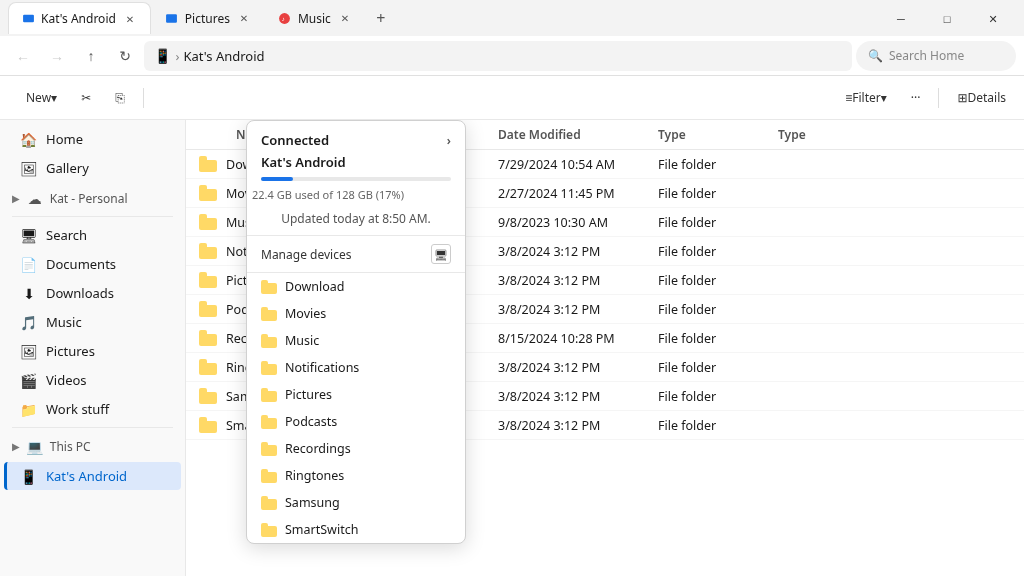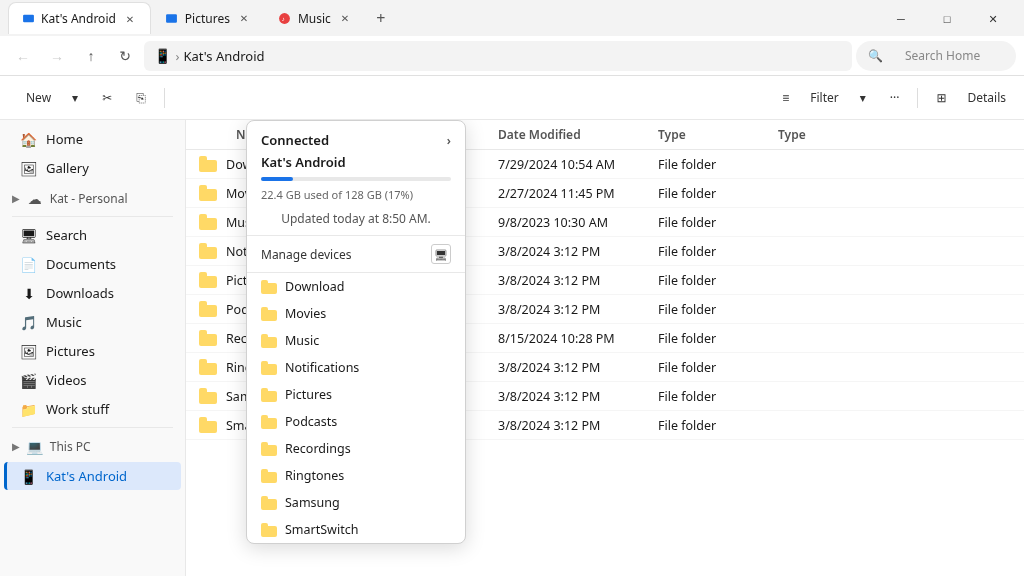--- a/index.html
+++ b/index.html
@@ -143,21 +143,21 @@
       align-items: center;
       height: 44px;
       padding: 0 8px 0 16px;
       gap: 4px;
       background: #ffffff;
       border-bottom: 1px solid #e8e8e8;
     }
     .toolbar-btn {
       display: flex;
       align-items: center;
-      gap: 21px;
+      gap: 0;
       padding: 4px 10px;
       border-radius: 4px;
       cursor: pointer;
       font-size: 12px;
       color: #333;
       justify-content: center;
     }
     .toolbar-sep { width: 1px; height: 20px; background: #ddd; margin: 0 4px; }
 
     
@@ -306,21 +306,21 @@
       background: #e8e8e8;
       border-radius: 2px;
     }
     .popup-storage-fill {
       height: 100%;
       background: #1a73e8;
       border-radius: 2px;
       width: 17%;
     }
     .popup-storage-text {
-      padding: 2px 14px;
+      padding: 2px 5px;
       font-size: 11px;
       color: #666;
     }
     .popup-updated {
       text-align: center;
       font-size: 12px;
       color: #555;
       padding: 6px 14px 8px;
     }
     .popup-refresh-btn {
@@ -421,21 +421,21 @@
   <div class="nav-btn disabled">→</div>
   <div class="nav-btn">↑</div>
   <div class="nav-btn">↻</div>
   <div class="address-path">
     <span style="font-size:14px;">📱</span>
     <span style="color:#888;">›</span>
     <span>Kat's Android</span>
   </div>
   <div class="search-box">
     <span>🔍</span>
-    <span style="color:#888;margin-left:16px;">Search Home</span>
+    <span style="color:#888;">Search Home</span>
   </div>
 </div>
 
 <div class="toolbar">
   <div class="toolbar-btn">
     <span>New</span>
     <span>▾</span>
   </div>
   <div class="toolbar-btn">
     <span>✂</span>

